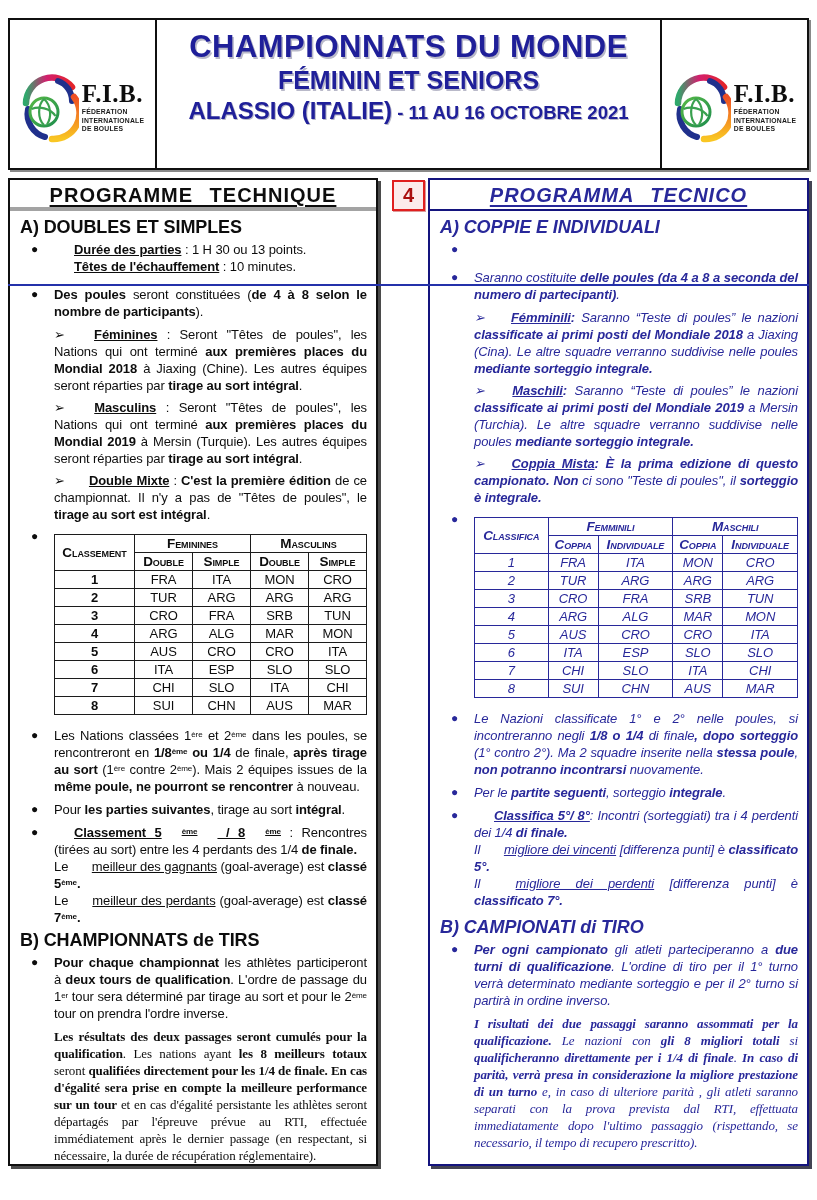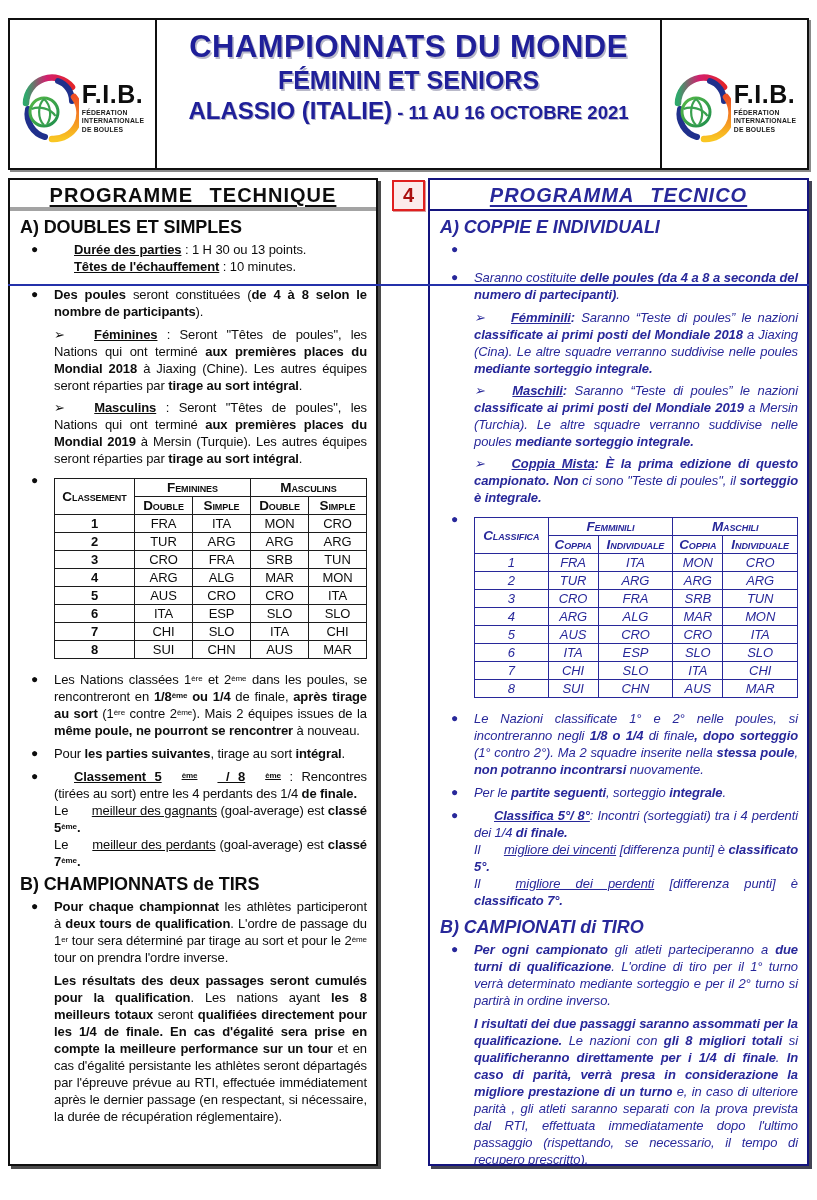--- a/index.html
+++ b/index.html
@@ -16,21 +16,21 @@
     border:2px solid #101010; background:#fff; display:flex;
     box-shadow:2px 2px 0 rgba(40,40,40,.55);
   }
   .logo-cell {
     width:147px; display:flex; align-items:center; justify-content:center;
     gap:3px; padding-top:26px;
   }
   .logo-cell.left  { border-right:2px solid #101010; }
   .logo-cell.right { border-left:2px solid #101010; }
   .logo-text { text-align:left; }
-  .logo-acronym { font-size:25px; font-weight:bold; color:#0d0d0d; letter-spacing:0.5px; }
+  .logo-acronym { font-size:25px; font-weight:bold; color:#0d0d0d; letter-spacing:0.5px;font-family:Liberation Serif, serif; }
   .logo-small { font-size:6.8px; font-weight:bold; color:#1a1a1a; line-height:8.5px; letter-spacing:0.2px; }
   .center-cell { flex:1; text-align:center; padding-top:9px; overflow:hidden; }
   .t1 { font-size:31px; font-weight:bold; color:#1f1f99; letter-spacing:0.5px;
         text-shadow:1.5px 1.5px 0 #b9b9c9; white-space:nowrap; }
   .t2 { font-size:25px; font-weight:bold; color:#1f1f99; margin-top:1px;
         text-shadow:1.5px 1.5px 0 #b9b9c9; }
   .t3 { font-size:21px; font-weight:bold; font-style:italic; color:#f24b10;
         margin-top:3px; letter-spacing:1.5px; white-space:nowrap; }
   .t3 .supnum { font-size:13px; vertical-align:0.45em; }
   .t4 { font-size:24px; font-weight:bold; color:#1f1f99; margin-top:2px;
@@ -65,21 +65,21 @@
   .it .col-title { border-bottom:2px solid #14147e; }
   .col-title span { text-decoration:underline; text-underline-offset:3px; }
 
   .content { padding:4px 9px 0 8px; font-size:13px; line-height:17px;
              text-align:justify; letter-spacing:-0.1px; }
   .sect { font-weight:bold; font-size:18px; margin:4px 0 5px 2px; text-align:left; }
   .para { display:flex; margin:3px 0 6px 0; }
   .bullet { width:36px; min-width:36px; padding-left:13px; font-size:12px; }
   .ptxt { flex:1; }
   .sub { margin-left:36px; margin-top:4px; margin-bottom:5px; }
-  .cont { margin-left:36px; margin-top:2px; margin-bottom:11px; }
+  .cont { margin-left:36px; margin-top:2px; margin-bottom:11px;font-family:Liberation Serif, serif; }
   .gap-top { margin-top:11px; }
 
   .b { font-weight:bold; }
   .u { text-decoration:underline;padding-left:20px; }
   .sup { font-size:0.62em; line-height:0; vertical-align:0.42em; }
 
   
   table.rt { border-collapse:collapse; margin:6px auto 6px auto; font-style:inherit; }
   .rt td, .rt th { text-align:center; font-size:13px; height:18px; padding:0 2px; }
   .fr .rt td, .fr .rt th { border:1px solid #1c1c1c; }
@@ -169,20 +169,21 @@
       <div class="ptxt"><span class="b u">Durée des parties</span><span> : 1 H 30 ou 13 points.</span><br><span class="b u">Têtes de l'échauffement</span><span> : 10 minutes.</span></div>
     </div>
 
     <div class="para gap-top">
       <span class="bullet">●</span>
       <div class="ptxt"><span class="b">Des poules</span><span> seront constituées (</span><span class="b">de 4 à 8 selon le nombre de participants</span><span>).</span></div>
     </div>
 
     <div class="sub"><span>➢ </span><span class="b u">Féminines</span><span> : Seront "Têtes de poules", les Nations qui ont terminé </span><span class="b">aux premières places du Mondial 2018</span><span> à Jiaxing (Chine). Les autres équipes seront réparties par </span><span class="b">tirage au sort intégral</span><span>.</span></div>
     <div class="sub"><span>➢ </span><span class="b u">Masculins</span><span> : Seront "Têtes de poules", les Nations qui ont terminé </span><span class="b">aux premières places du Mondial 2019</span><span> à Mersin (Turquie). Les autres équipes seront réparties par </span><span class="b">tirage au sort intégral</span><span>.</span></div>
+    <div class="sub"><span>➢ </span><span class="b u">Double Mixte</span><span> : </span><span class="b">C'est la première édition</span><span> de ce championnat. Il n'y a pas de "Têtes de poules", le </span><span class="b">tirage au sort est intégral</span><span>.</span></div>
 
     <div class="para">
       <span class="bullet">●</span>
       <div class="ptxt">
         <table class="rt">
           <tbody>
               <tr>
             <th class="sc c-rank" rowspan="2">Classement</th>
             <th class="sc" colspan="2">Feminines</th>
             <th class="sc" colspan="2">Masculins</th>

